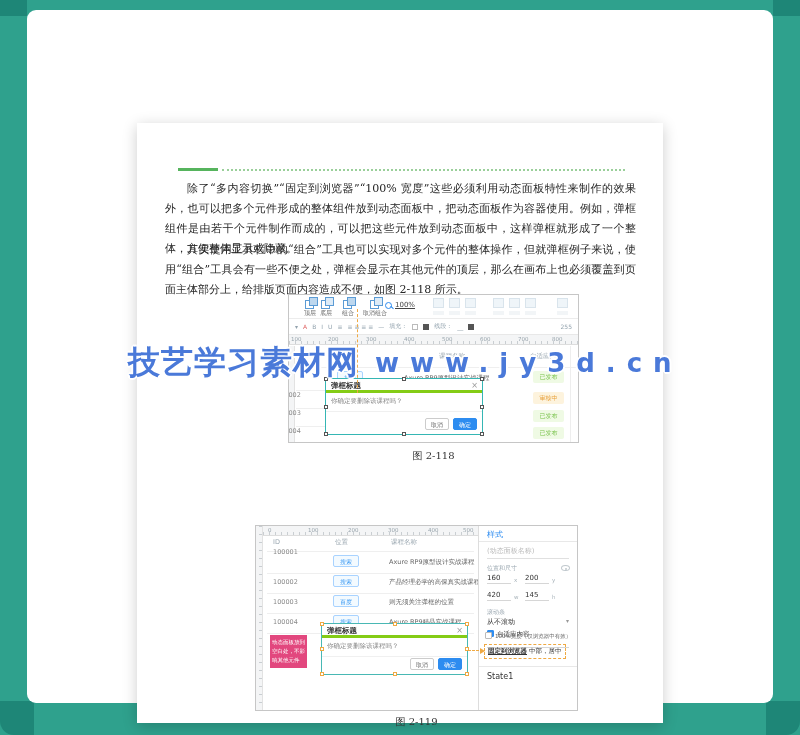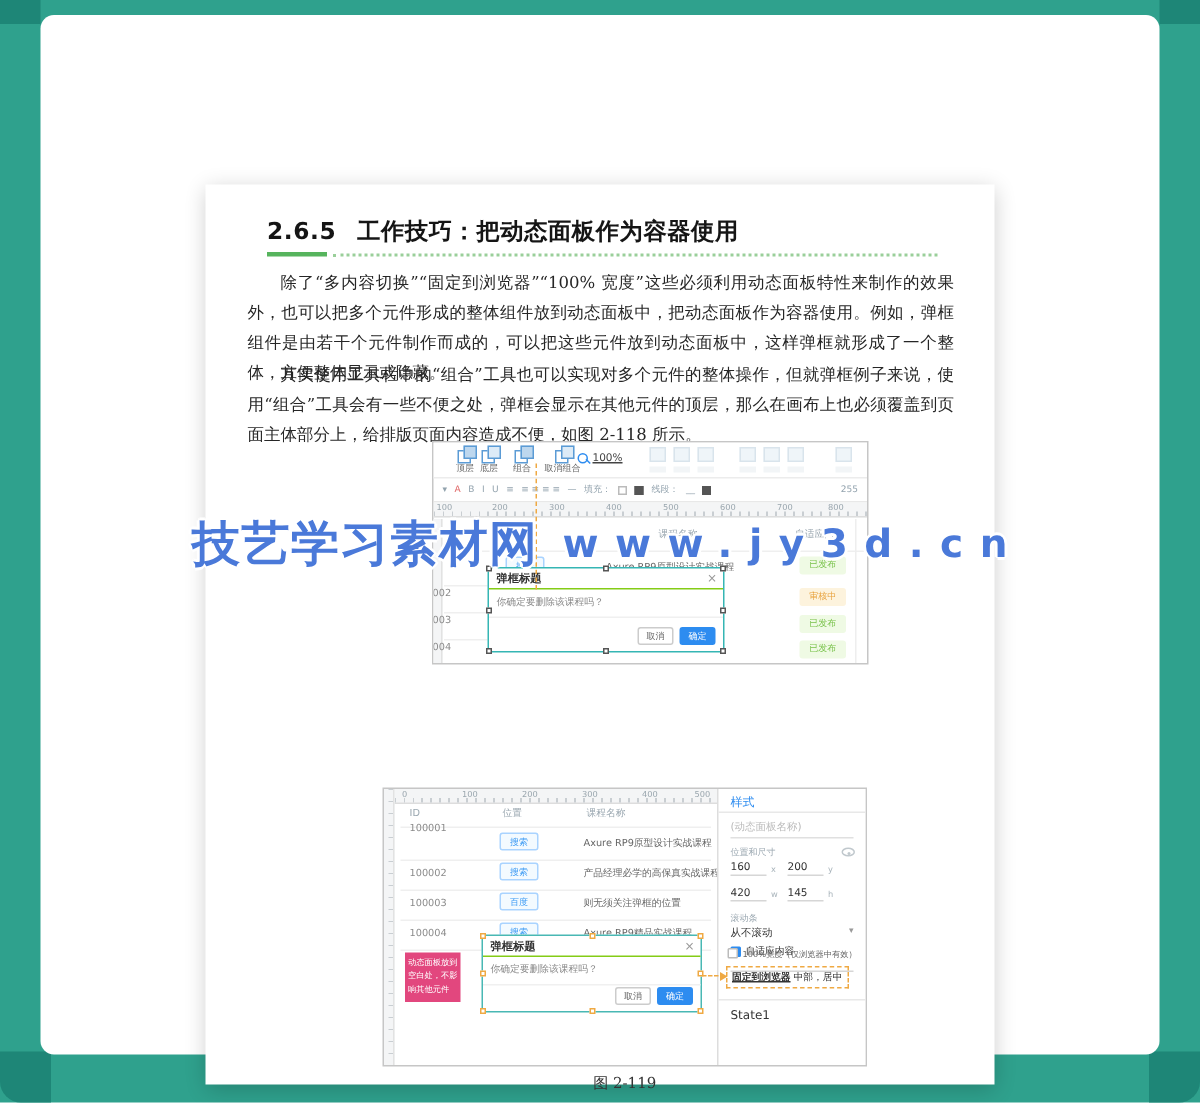--- a/index.html
+++ b/index.html
@@ -73,21 +73,21 @@
   .ghostbtn{position:absolute;width:26px;height:12px;border:1px solid #A9D3FF;background:#F3FAFF;color:#3E9BF4;
     font-size:6px;text-align:center;line-height:11px;border-radius:2px}
   .coursetxt{position:absolute;font-size:6.5px;color:#666;white-space:nowrap}
   .pill{position:absolute;left:244px;width:31px;height:12px;border-radius:2px;font-size:6px;text-align:center;line-height:12px}
   .pill.ok{background:#EFFAE4;color:#78C24A}
   .pill.warn{background:#FDF3DD;color:#E8A23D}
   .dash118{position:absolute;left:68px;top:14px;height:84px;width:0;border-left:1px dashed #EFA943;z-index:6}
 
   
   .dlg{position:absolute;background:#fff;border:1px solid #35B6B4;z-index:4}
-  .dlg-title{height:14px;border-bottom:1px solid #84cc16;font-size:7.5px;font-weight:bold;color:#333;line-height:14px;padding:0 5px;position:relative}
+  .dlg-title{height:14px;border-bottom:3px solid #84cc16;font-size:7.5px;font-weight:bold;color:#333;line-height:14px;padding:0 5px;position:relative}
   .dlg-x{position:absolute;right:4px;top:0;color:#999;font-size:8px;font-weight:normal}
   .dlg-msg{padding:4px 5px 5px;font-size:6.5px;color:#888;border-bottom:1px solid #f0f0f0}
   .dlg-btns{position:absolute;right:5px;bottom:4px;display:flex;gap:4px}
   .abtn{height:12px;line-height:11px;padding:0 5px;font-size:6px;border-radius:2px;text-align:center}
   .abtn.cancel{border:1px solid #ccc;background:#fff;color:#666}
   .abtn.ok{background:#2D8CF0;color:#fff;border:1px solid #2D8CF0}
   .h{position:absolute;width:4px;height:4px;background:#fff;border:1px solid #555;z-index:7}
   .dlg.orange{border-color:#49B8B4}
   .dlg.orange .h{border-color:#EFA943}
   .h.tl{left:-2px;top:-2px}.h.tm{left:calc(50% - 2px);top:-2px}.h.tr{right:-2px;top:-2px}
@@ -141,23 +141,20 @@
   <div class="corner tr"></div>
   <div class="corner bl"></div>
   <div class="corner br"></div>
 
   <div class="outer-card"></div>
 
   <div class="chapter-badge">04</div>
   <div class="chapter-title">工作技巧</div>
 
   <div class="sheet">
-    <div class="sec-title">
-      <span class="sec-num">2.6.5</span><span>工作技巧：把动态面板作为容器使用</span>
-    </div>
     <div class="ul-solid"></div>
     <div class="ul-dotted"></div>
 
     <div class="para p1">除了“多内容切换”“固定到浏览器”“100% 宽度”这些必须利用动态面板特性来制作的效果外，也可以把多个元件形成的整体组件放到动态面板中，把动态面板作为容器使用。例如，弹框组件是由若干个元件制作而成的，可以把这些元件放到动态面板中，这样弹框就形成了一个整体，方便整体显示或隐藏。</div>
     <div class="para p2">其实使用工具栏中的“组合”工具也可以实现对多个元件的整体操作，但就弹框例子来说，使用“组合”工具会有一些不便之处，弹框会显示在其他元件的顶层，那么在画布上也必须覆盖到页面主体部分上，给排版页面内容造成不便，如图 2-118 所示。</div>
 
     <div class="fig fig118">
       <div class="tb1">
         <div class="tbi" style="left:10px;width:22px">
           <span class="ic"></span>
@@ -257,20 +254,21 @@
           </div>
           <div class="dlg-msg">你确定要删除该课程吗？</div>
           <div class="dlg-btns">
             <span class="abtn cancel">取消</span>
             <span class="abtn ok">确定</span>
           </div>
         </div>
       </div>
       <div class="dash118"></div>
     </div>
+    <div class="caption cap118">图 2-118</div>
 
 
     <div class="fig fig119">
       <div class="hruler h119">
         <span class="tick">0</span>
         <span class="tick">100</span>
         <span class="tick">200</span>
         <span class="tick">300</span>
         <span class="tick">400</span>
         <span class="tick">500</span>

